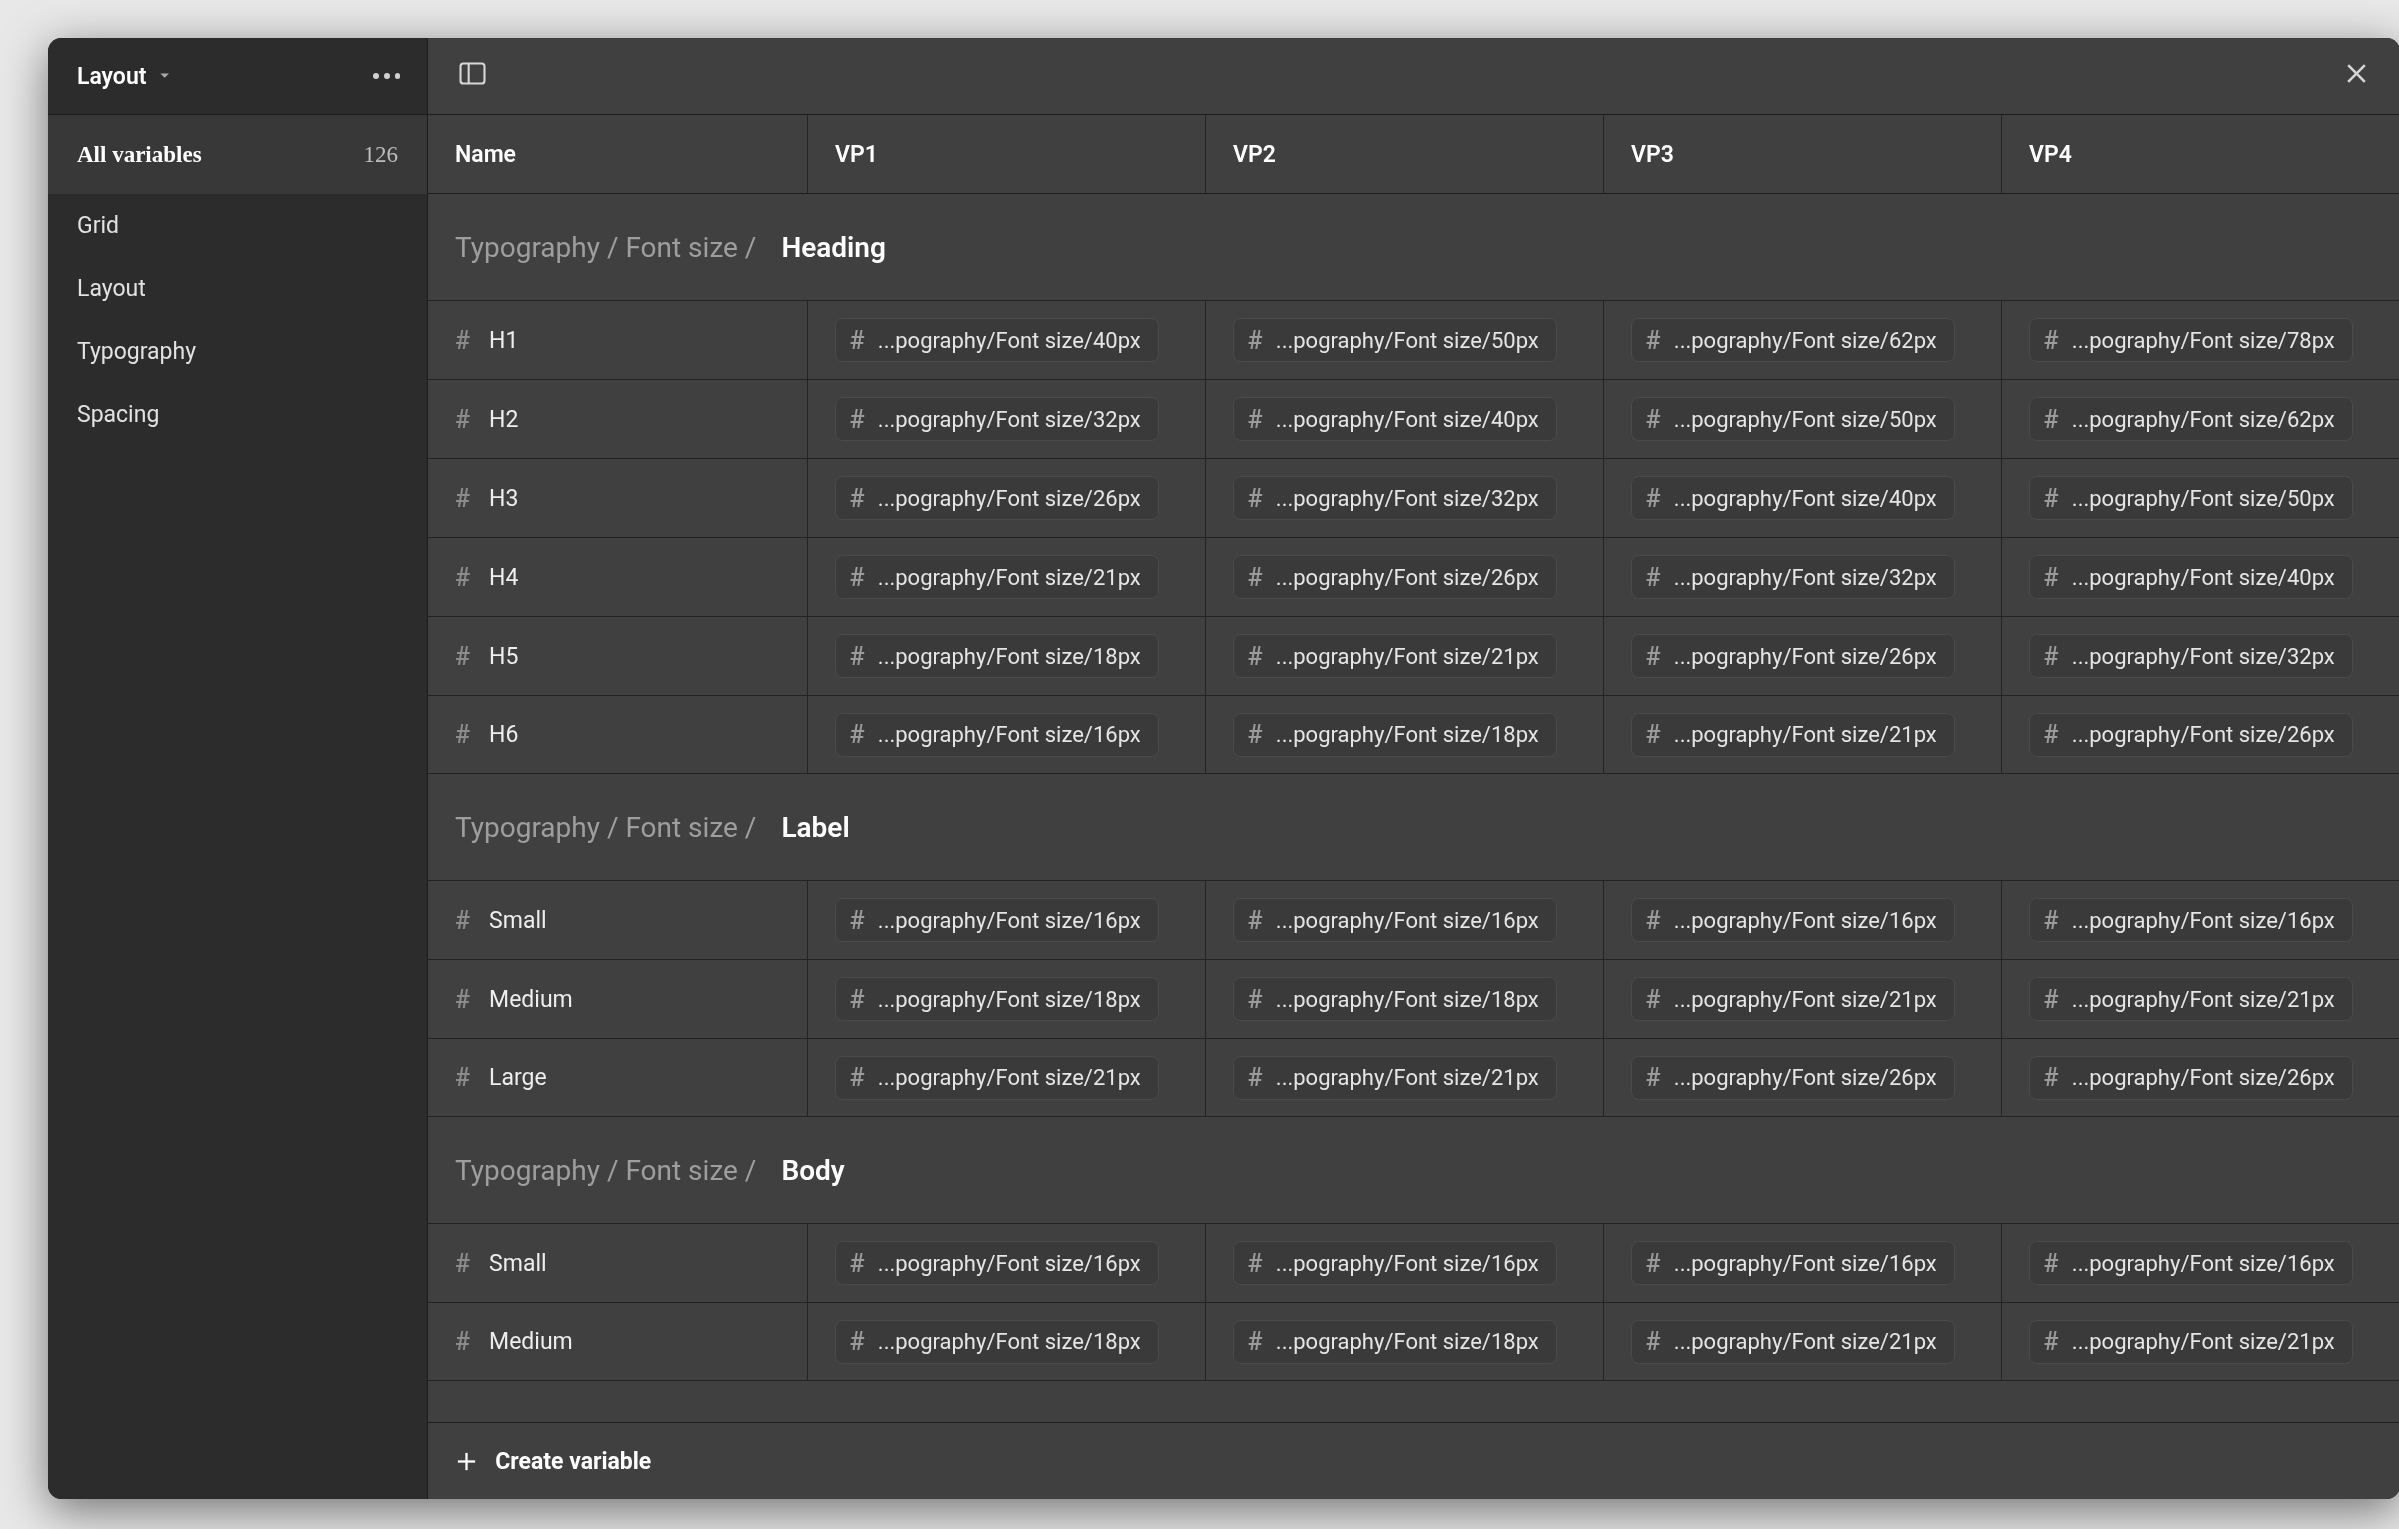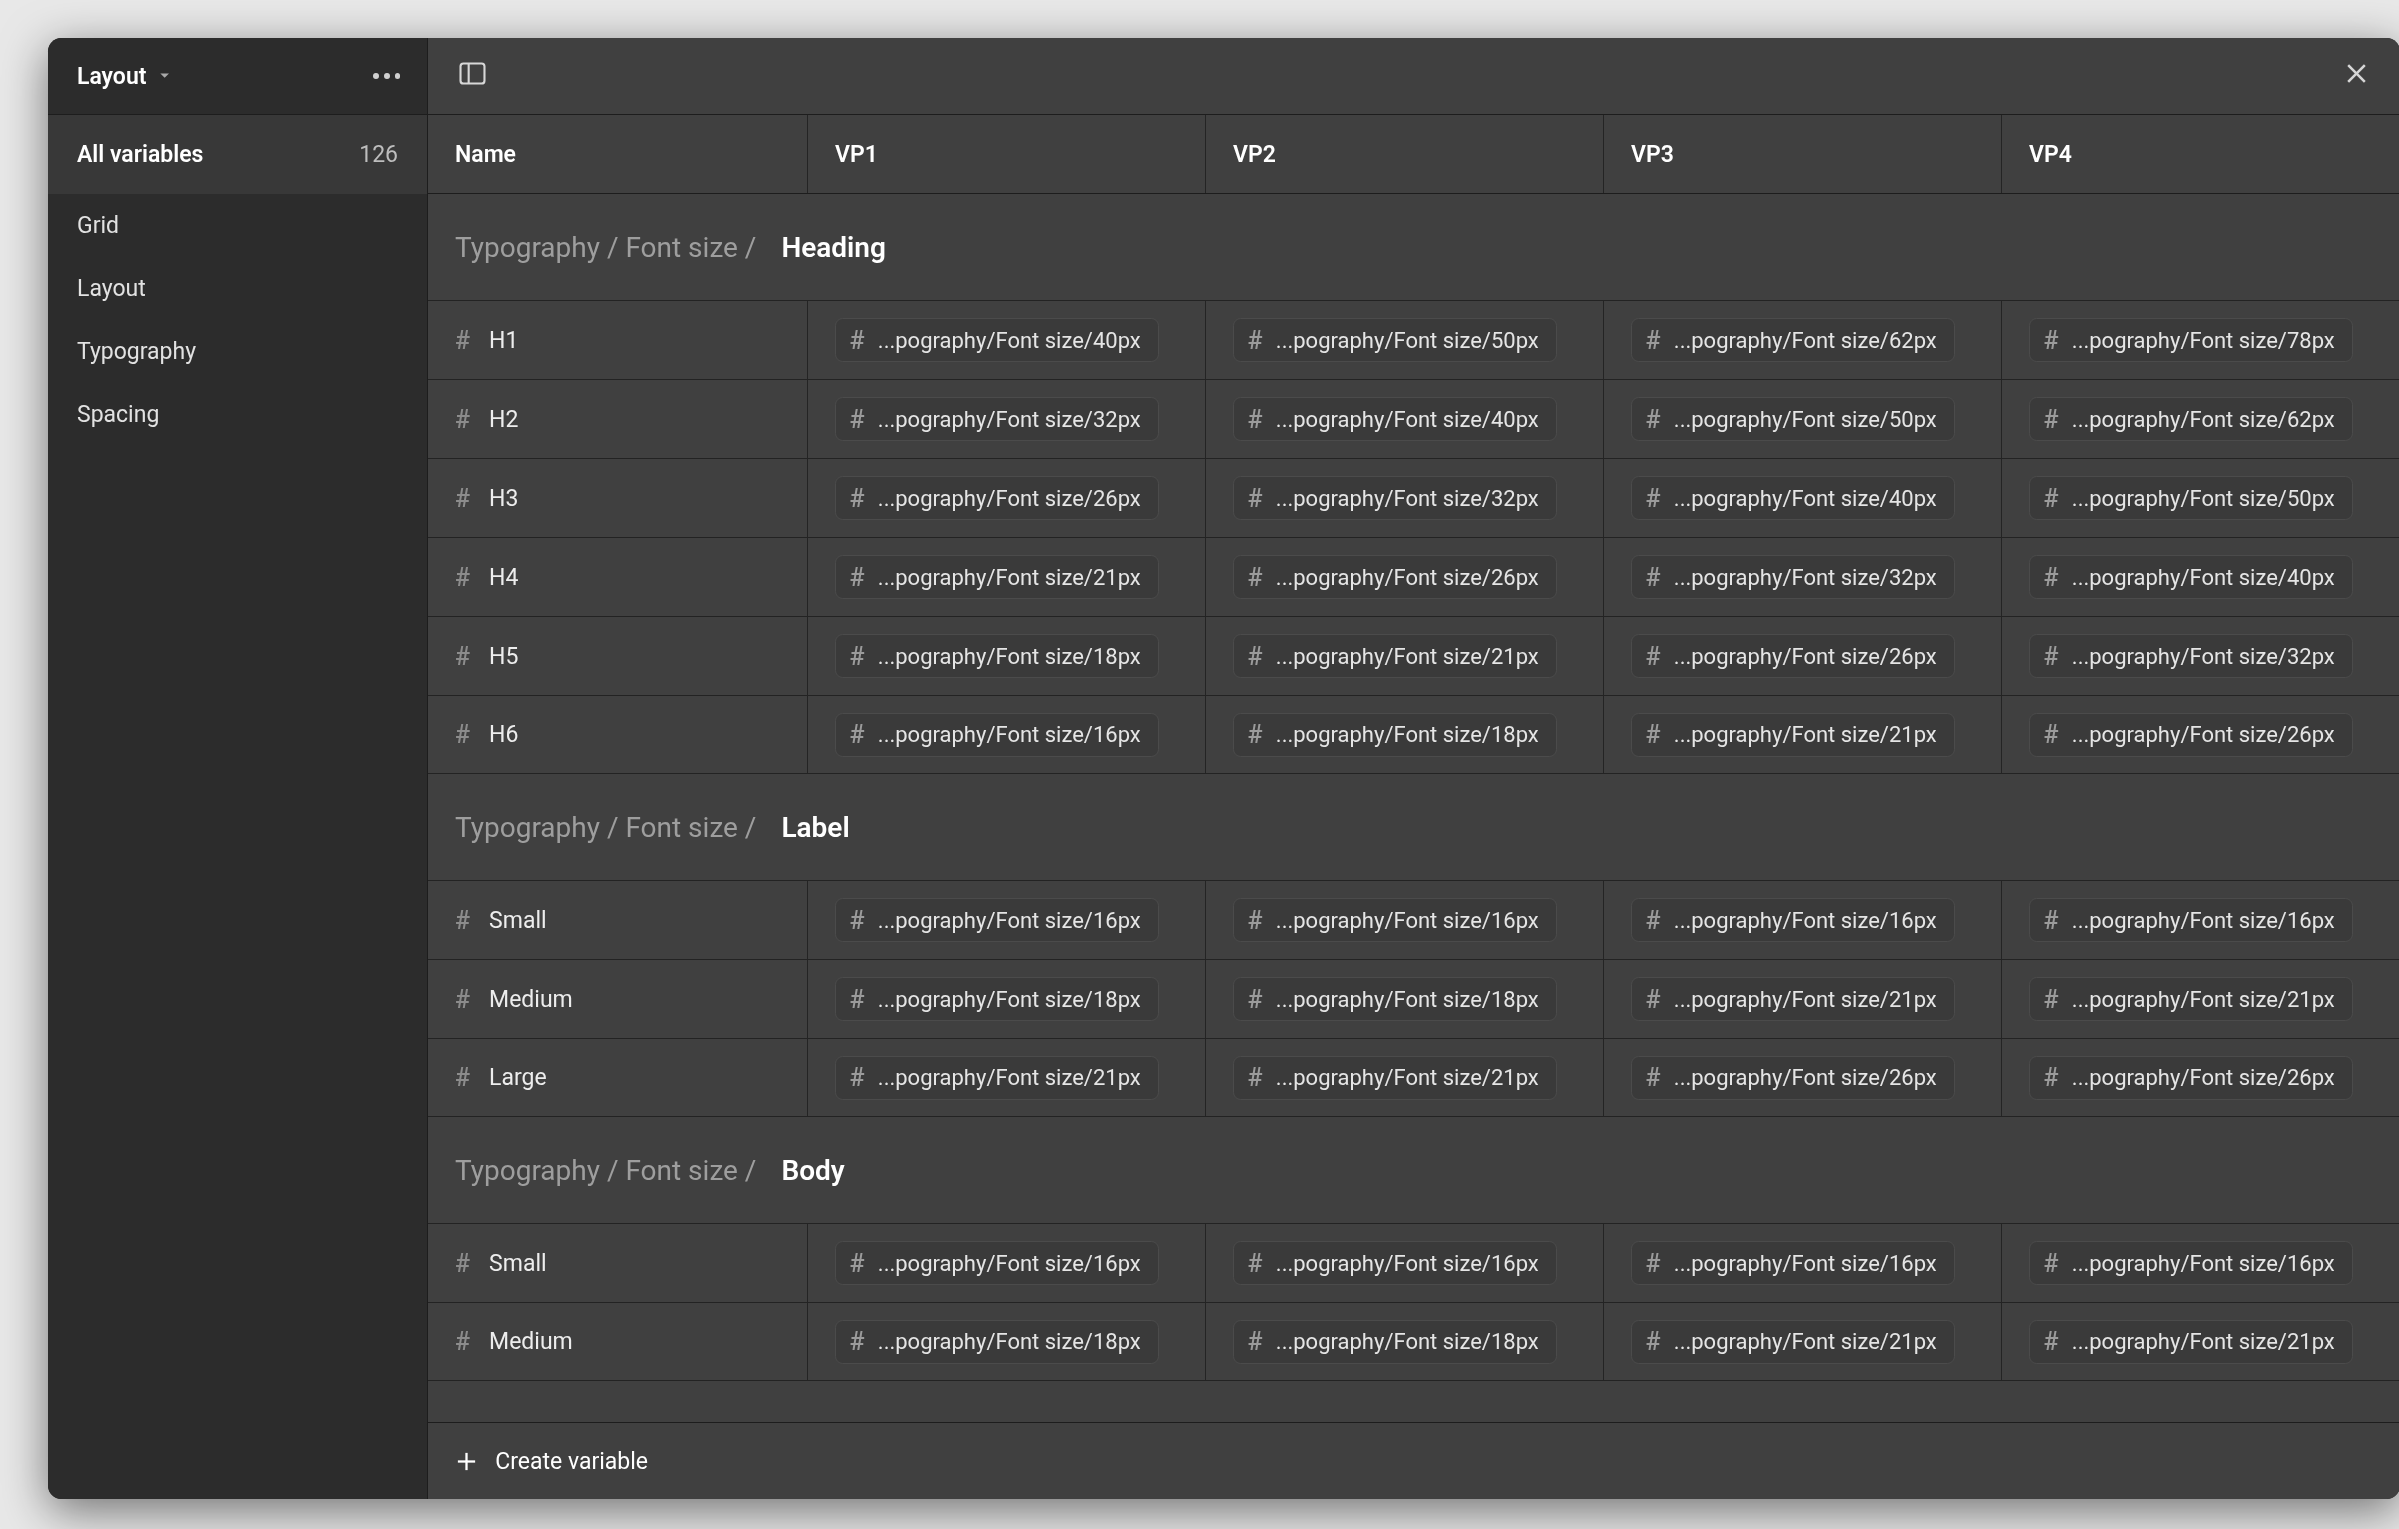--- a/index.html
+++ b/index.html
@@ -73,20 +73,21 @@
     justify-content: space-between;
     padding: 0 29px;
     cursor: pointer;
     color: #e9e9e9;
     font-size: 23px;
   }
   .sidebar-row.active {
     background: #383838;
     font-weight: 600;
     color: #ffffff;
+    font-family: Liberation Serif, serif;
   }
   .sidebar-row .count { color: #bdbdbd; font-weight: 400; }
   .sidebar-item {
     height: 63px;
     display: flex;
     align-items: center;
     padding: 0 29px;
     cursor: pointer;
     color: #e2e2e2;
     font-size: 23px;
@@ -183,21 +184,21 @@
   .pill .hash-icon { color: #9b9b9b; }
   .pill .pill-text { overflow: hidden; text-overflow: ellipsis; }
   .footer {
     height: 77px;
     border-top: 1px solid #1d1d1d;
     display: flex;
     align-items: center;
     padding: 0 27px;
     gap: 17.3px;
     color: #ffffff;
-    font-weight: 400;
+    font-weight: 700;
     font-size: 23px;
   }
   .plus { width: 23px; height: 23px; stroke: #ffffff; stroke-width: 2.4; fill: none; }
   .scroll::-webkit-scrollbar { width: 11.5px; }
   .scroll::-webkit-scrollbar-thumb { background: #4a4a4a; border-radius: 5.8px; }
 </style>
 </head>
 <body>
 
 <div class="backdrop-hint">

